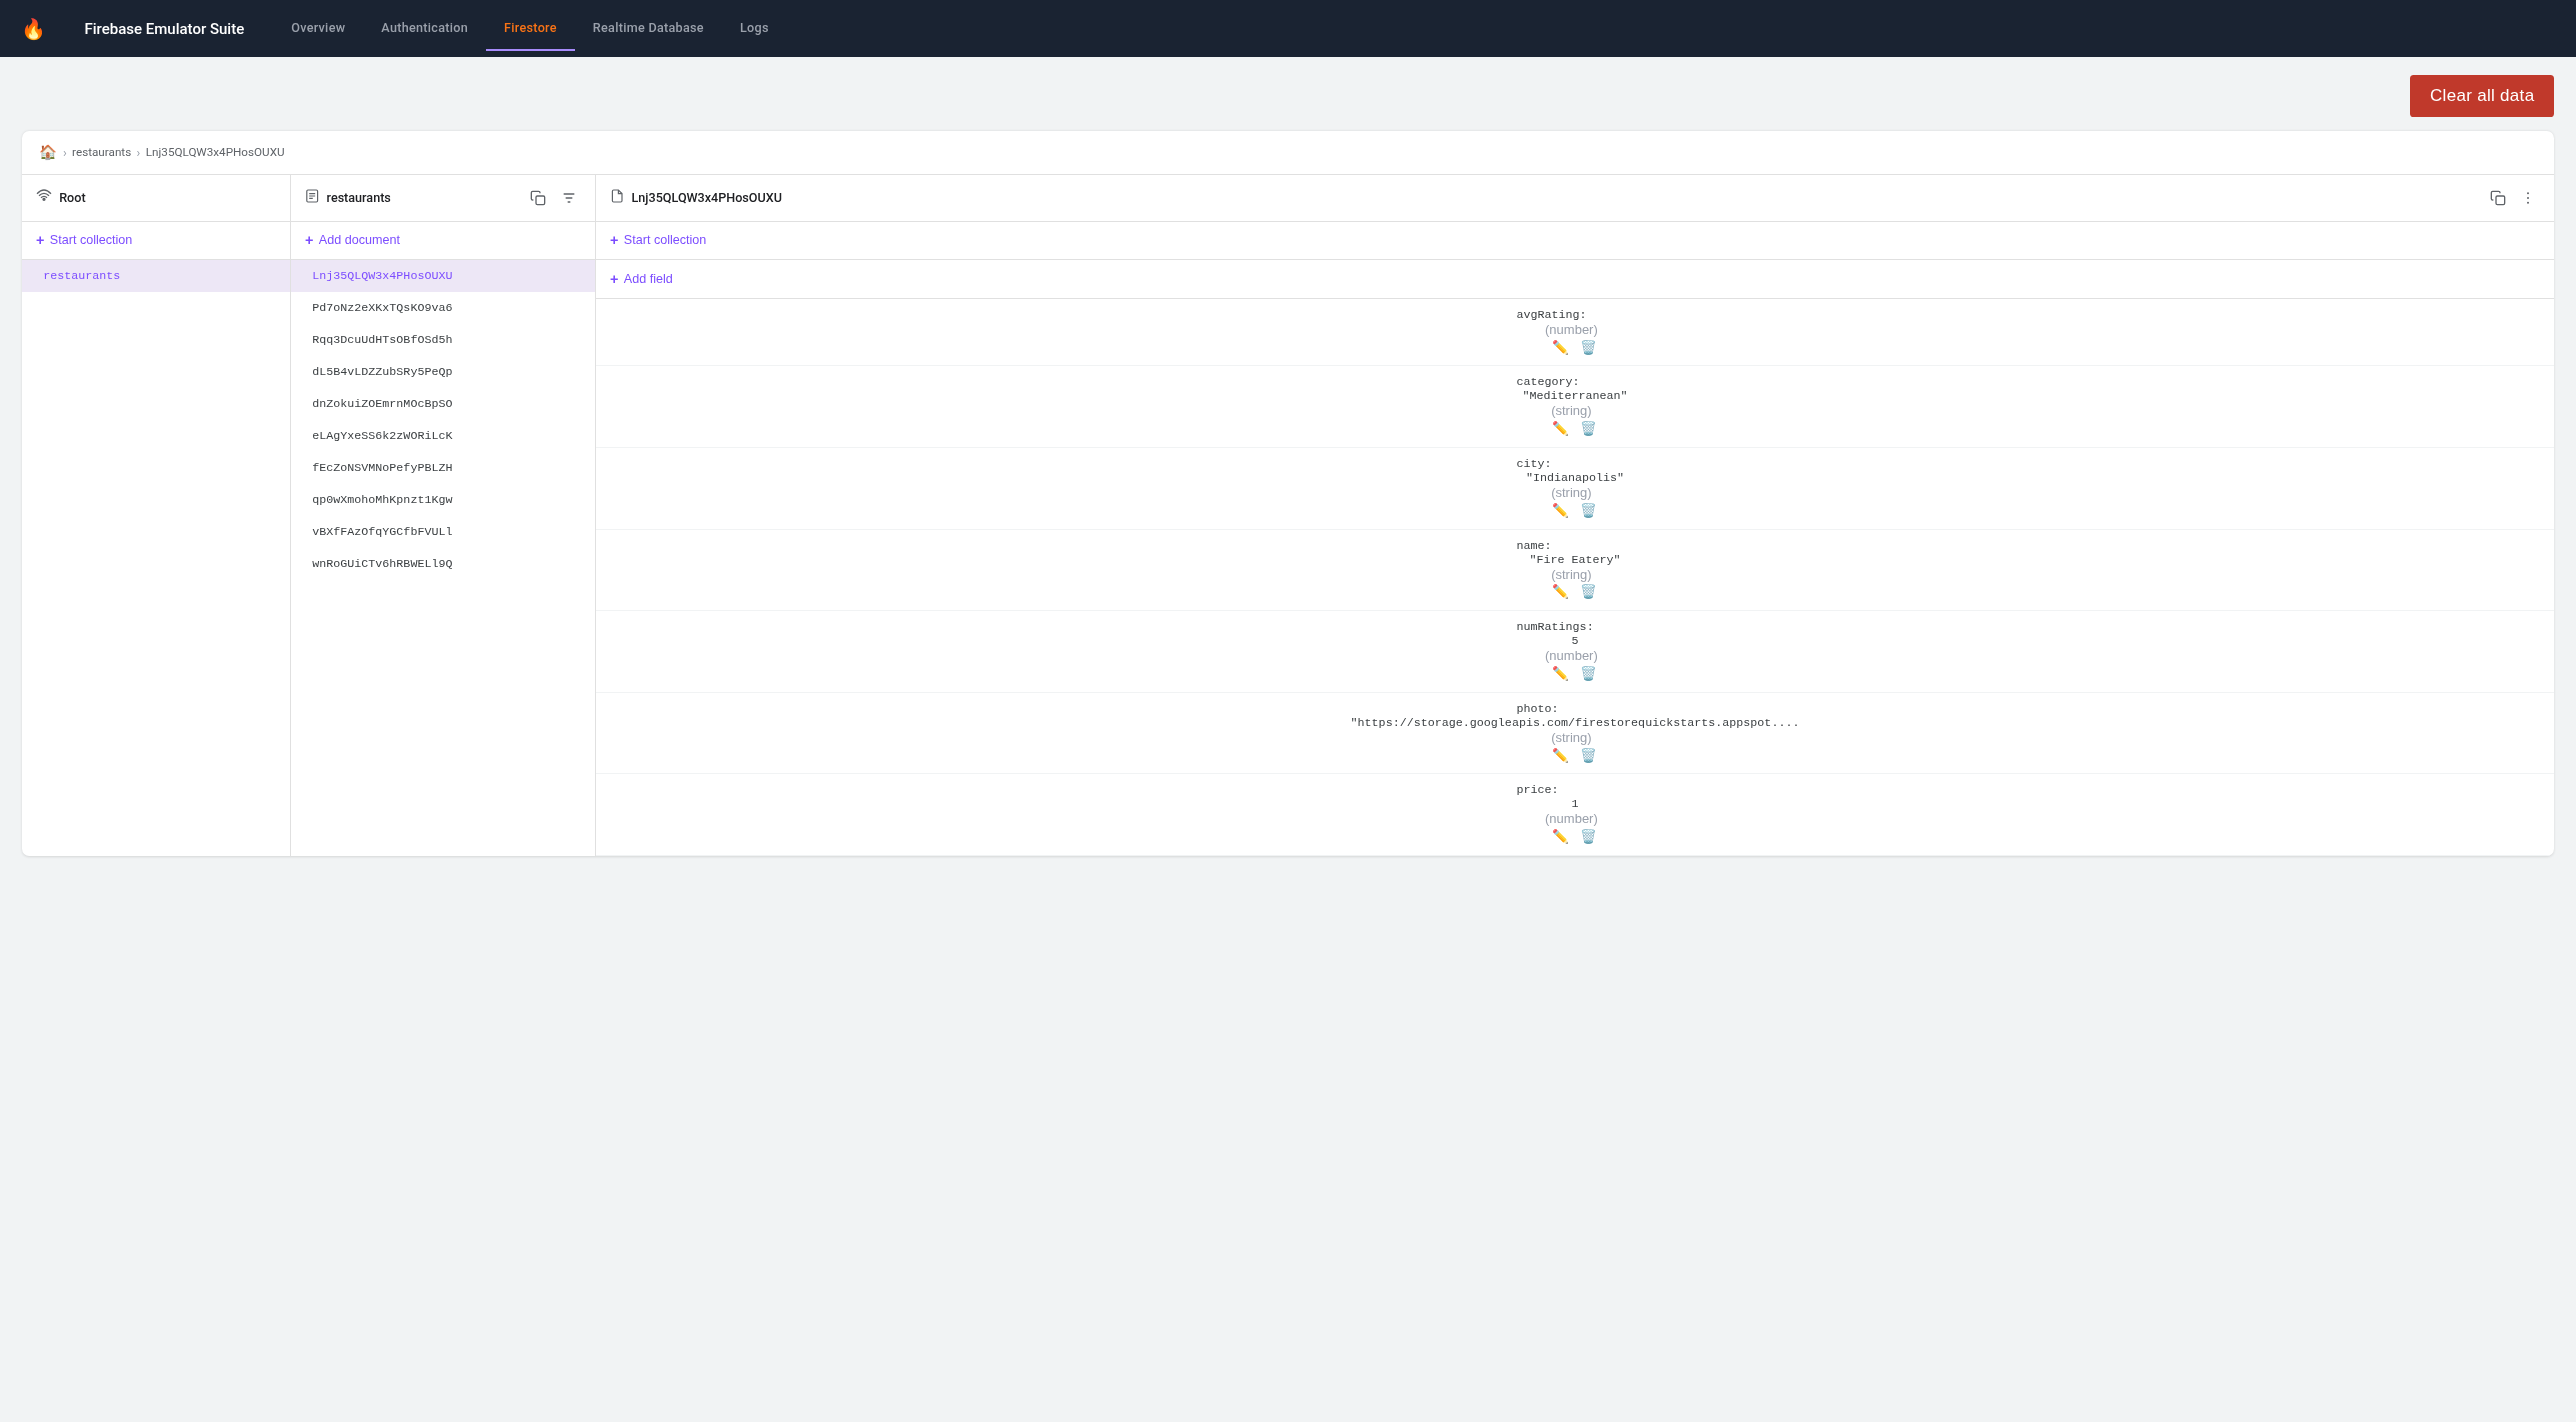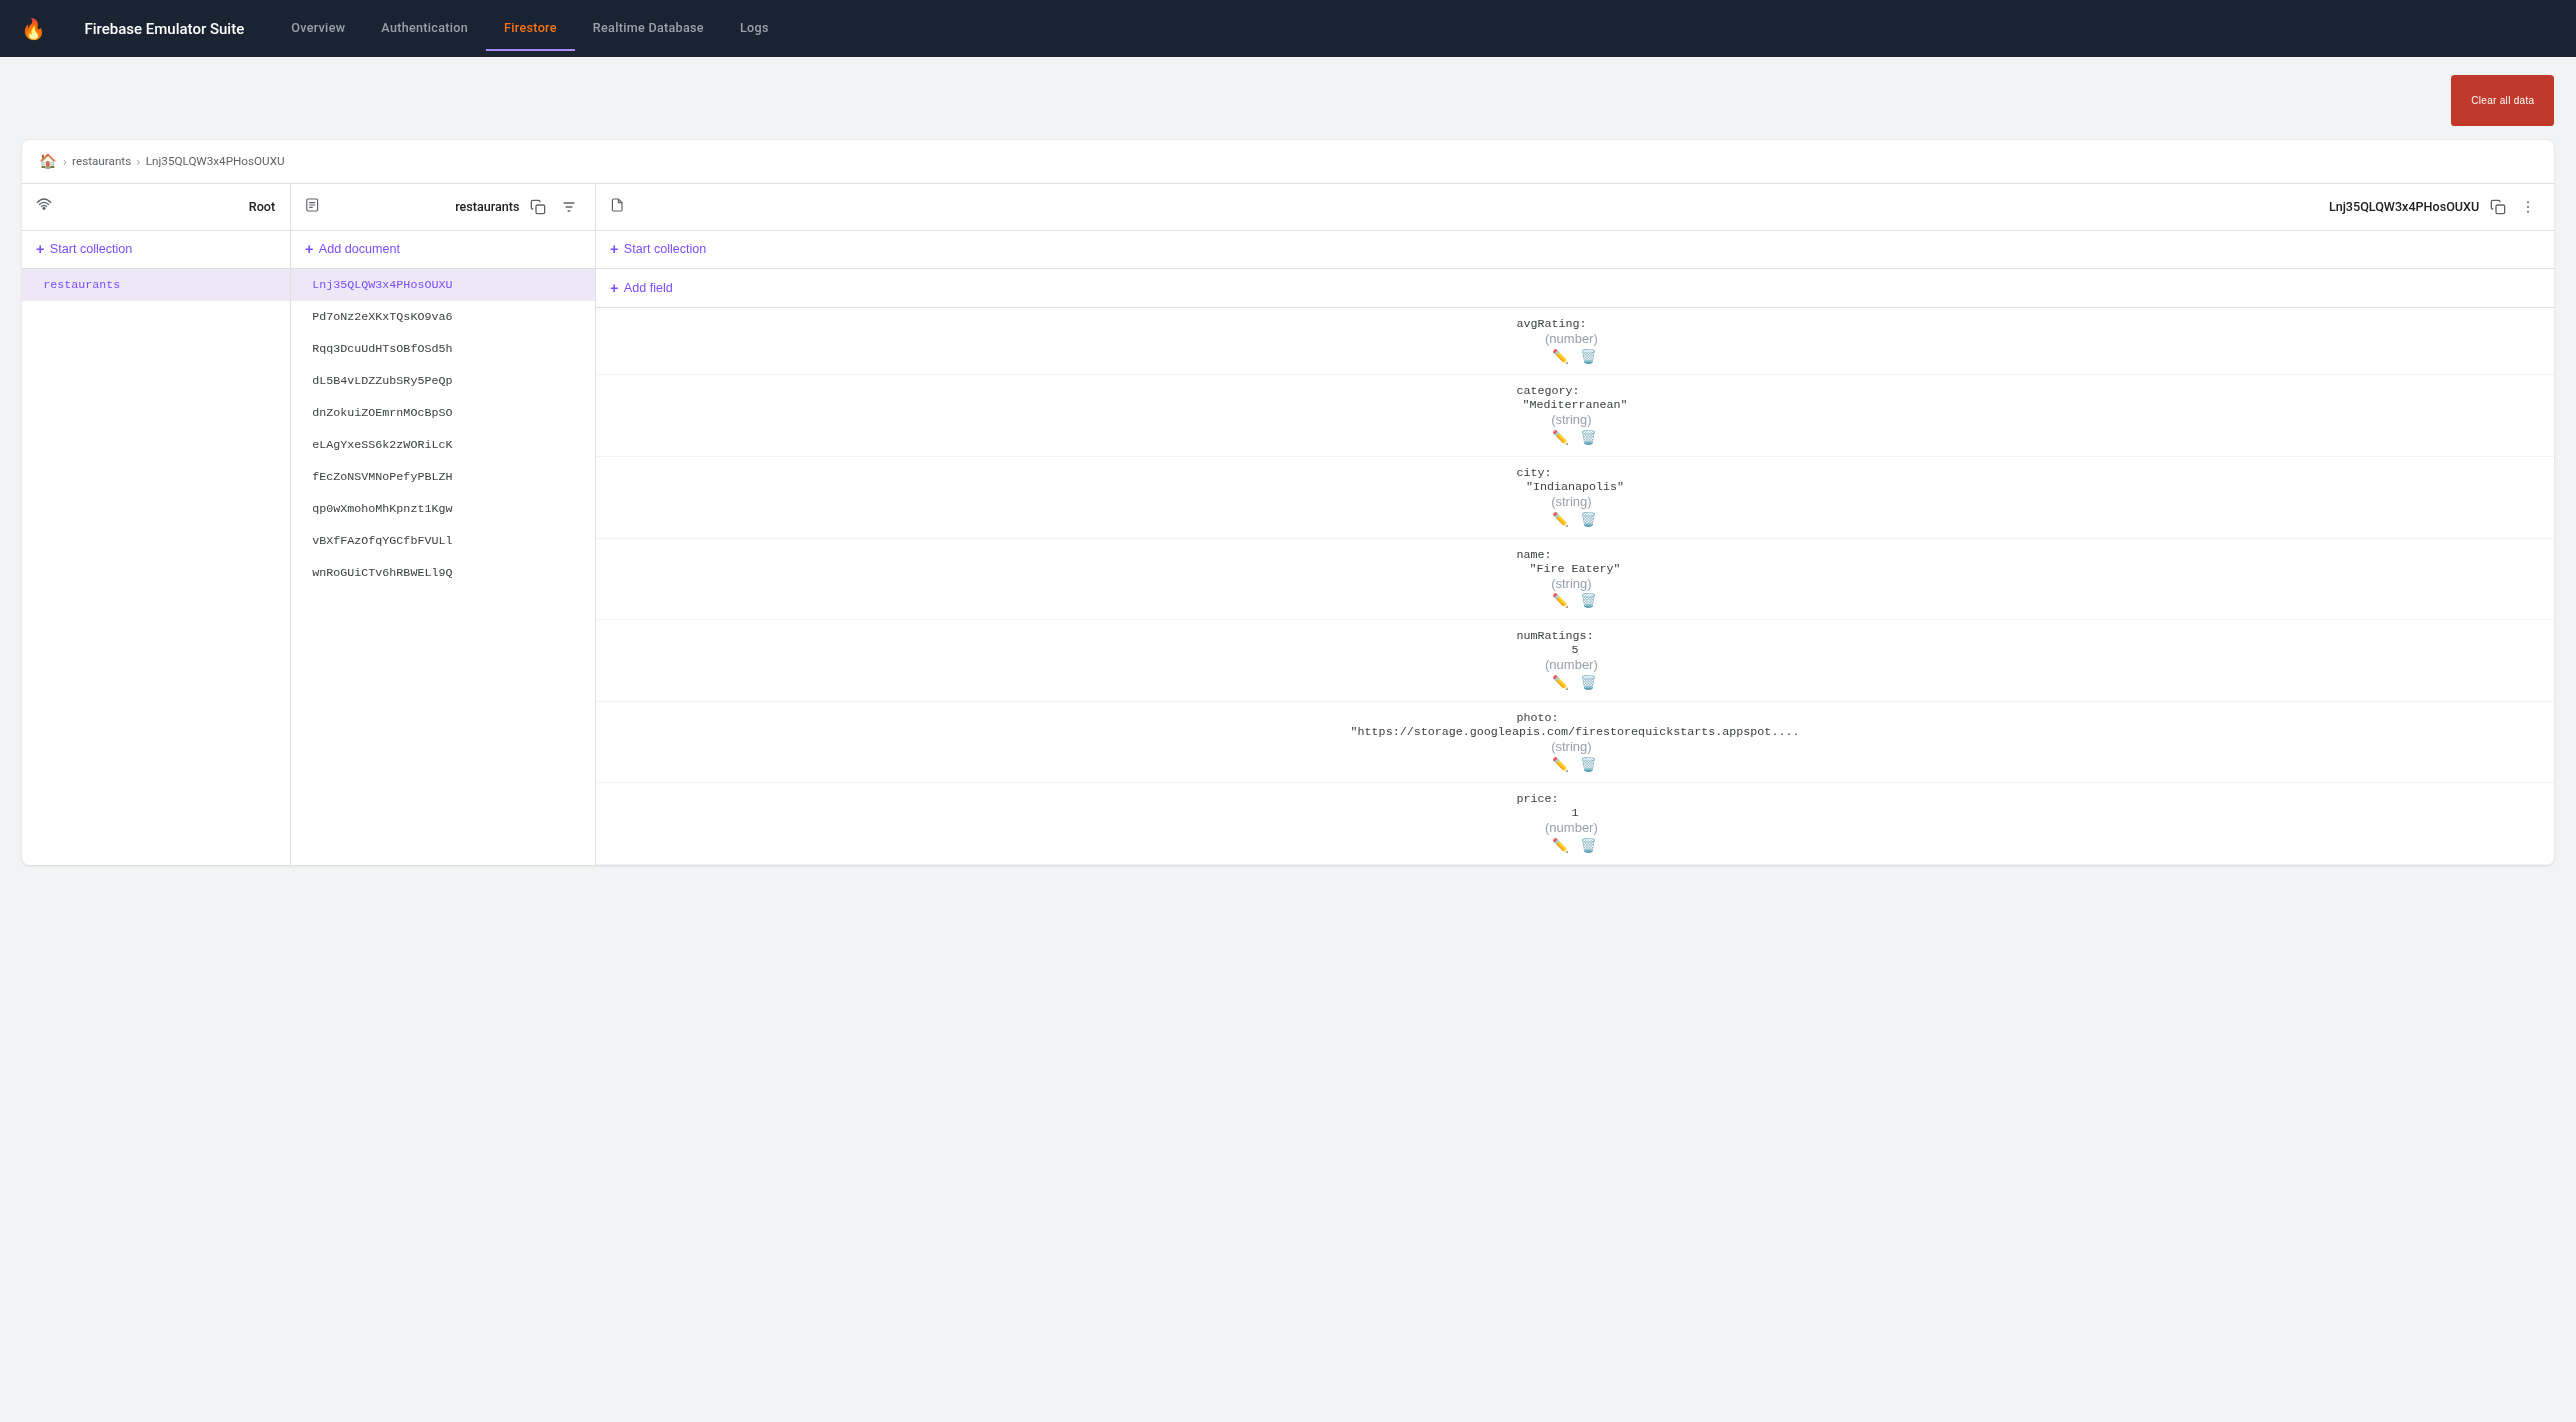--- a/index.html
+++ b/index.html
@@ -44,22 +44,22 @@
     .top-action-bar {
       display: flex;
       justify-content: flex-end;
       margin-bottom: 14.4px;
     }
     .clear-all-btn {
       background: #c0392b;
       color: #fff;
       border: none;
       border-radius: 3.6px;
-      padding: 20px 20px;
-      font-size: 10px;
+      padding: 11px 20px;
+      font-size: 17px;
       font-weight: 500;
       cursor: pointer;
       letter-spacing: 0.3px;
     }
 
     
     .firestore-panel {
       background: #fff;
       border-radius: 7.2px;
       box-shadow: 0 0.9px 2.7px rgba(0,0,0,0.12);
@@ -91,21 +91,20 @@
     .col-root { width: 269px; min-width: 269px; }
     .col-collection { width: 305px; min-width: 305px; }
     .col-document { flex: 1; }
 
     
     .col-header {
       display: flex; align-items: center; gap: 7.2px;
       padding: 10.8px 14.4px;
       border-bottom: 0.9px solid #e0e0e0;
       min-height: 47px;
-      text-align: right;
     }
     .col-header-title {
       font-size: 12.6px; font-weight: 500; color: #202124;
       flex: 1;
     }
     .col-header-icon { font-size: 14.4px; color: #5f6368; }
     .icon-btn {
       background: none; border: none; cursor: pointer;
       color: #5f6368; font-size: 16px; padding: 3.6px;
       border-radius: 3.6px;

